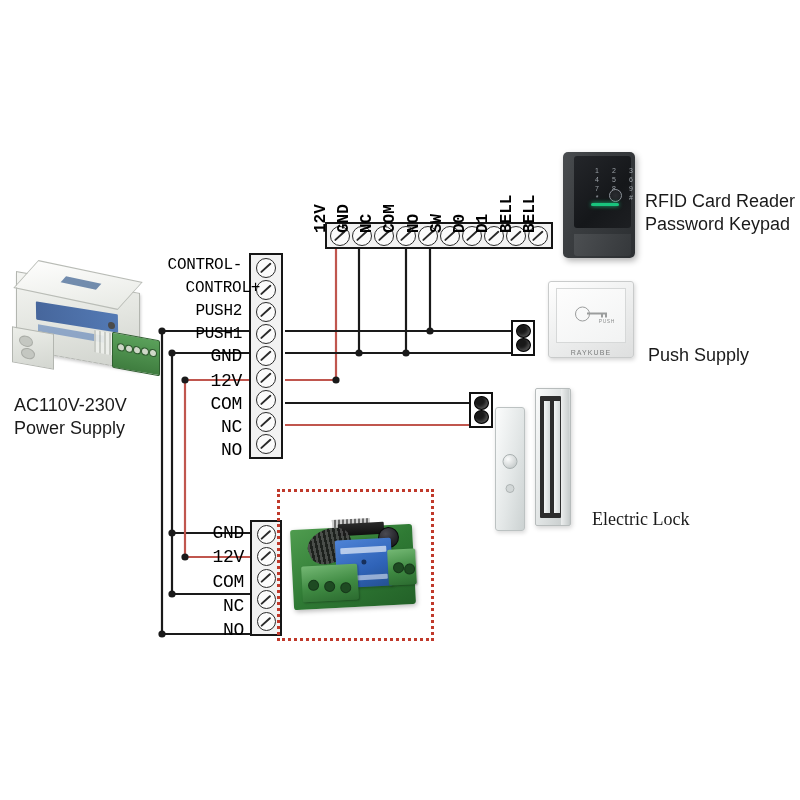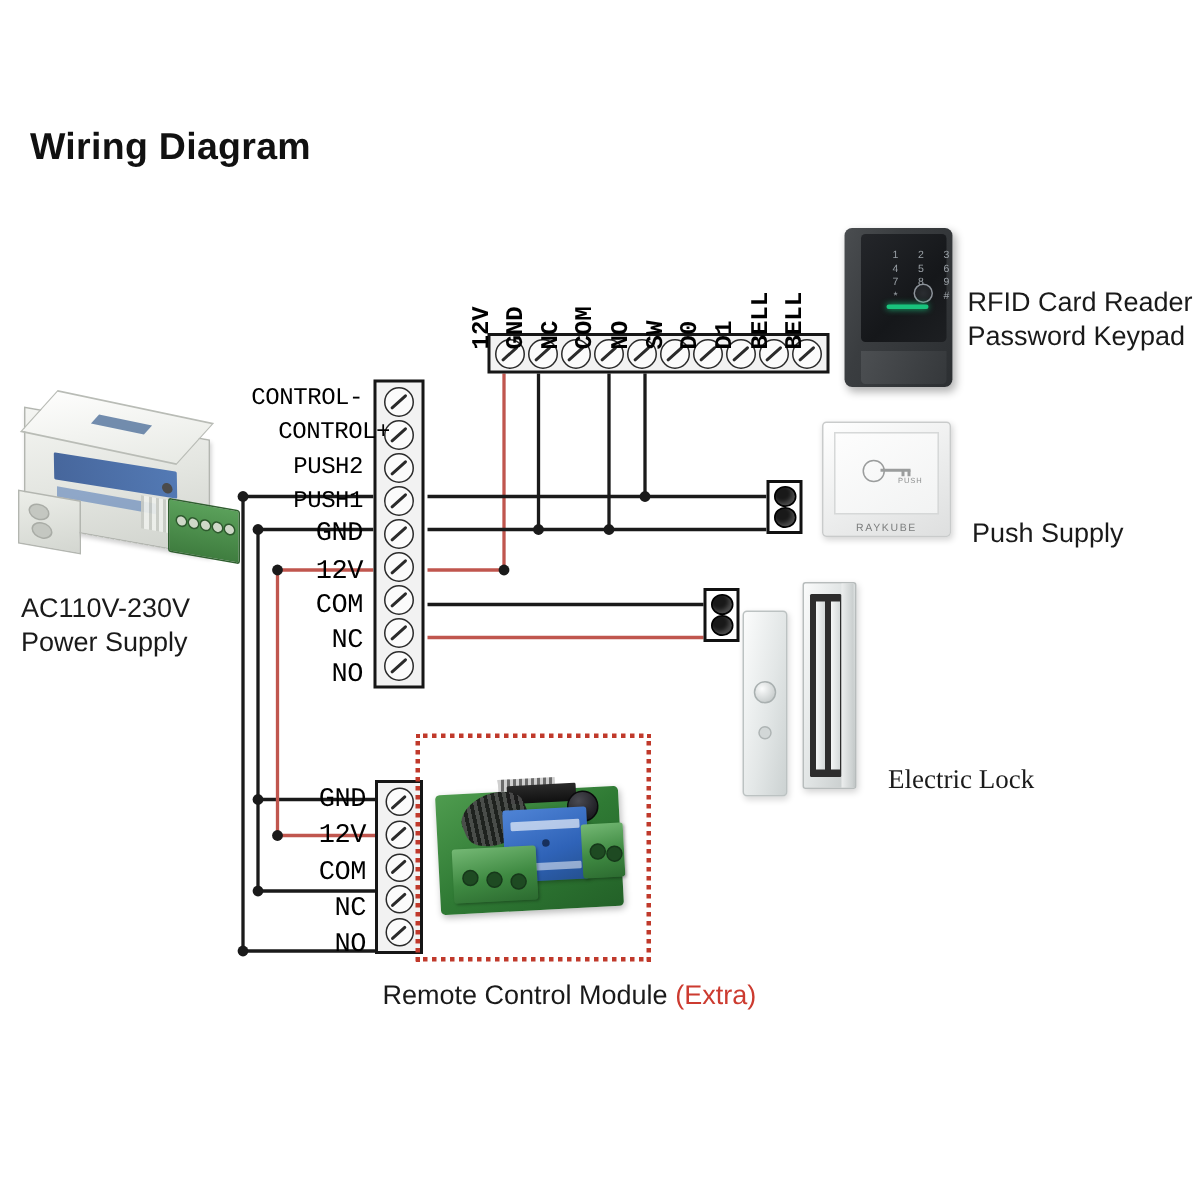--- a/index.html
+++ b/index.html
@@ -330,21 +330,20 @@
     background:#1e4a22;border:1px solid #16381a;
   }
   .rcm .gleft{left:10px;top:52px;width:56px;height:36px;}
   .rcm .gright{left:96px;top:36px;width:28px;height:36px;}
 </style>
 </head>
 <body>
 
 <div id="stage">
 
-  <div class="page-title">Wiring Diagram</div>
 
   <svg id="wiring" viewBox="0 0 800 800" xmlns="http://www.w3.org/2000/svg">
     <g fill="none" stroke-linecap="butt">
 
       <path d="M336,248 L336,380" stroke="#c0564e" stroke-width="2.2"></path>
       <path d="M336,380 L285,380" stroke="#c0564e" stroke-width="2.2"></path>
 
       <path d="M359,248 L359,353" stroke="#1a1a1a" stroke-width="2.2"></path>
 
       <path d="M406,248 L406,353" stroke="#1a1a1a" stroke-width="2.2"></path>
@@ -548,18 +547,14 @@
     <div class="gterm gleft">
       <span class="hole" style="left:6px;top:14px;"></span>
       <span class="hole" style="left:22px;top:16px;"></span>
       <span class="hole" style="left:38px;top:18px;"></span>
     </div>
     <div class="gterm gright">
       <span class="hole" style="left:5px;top:13px;"></span>
       <span class="hole" style="left:16px;top:15px;"></span>
     </div>
   </div>
-  <div class="caption" style="left:255px;top:653px;">
-    <span>Remote Control Module</span>
-    <span class="extra">(Extra)</span>
-  </div>
 
 </div>
 
 </body></html>

